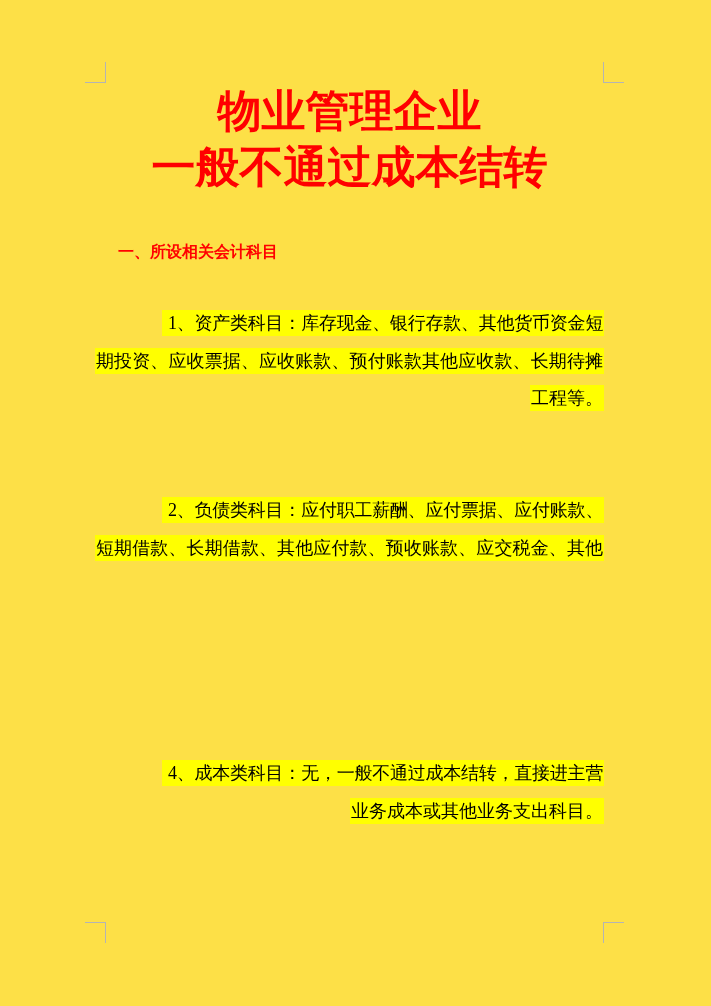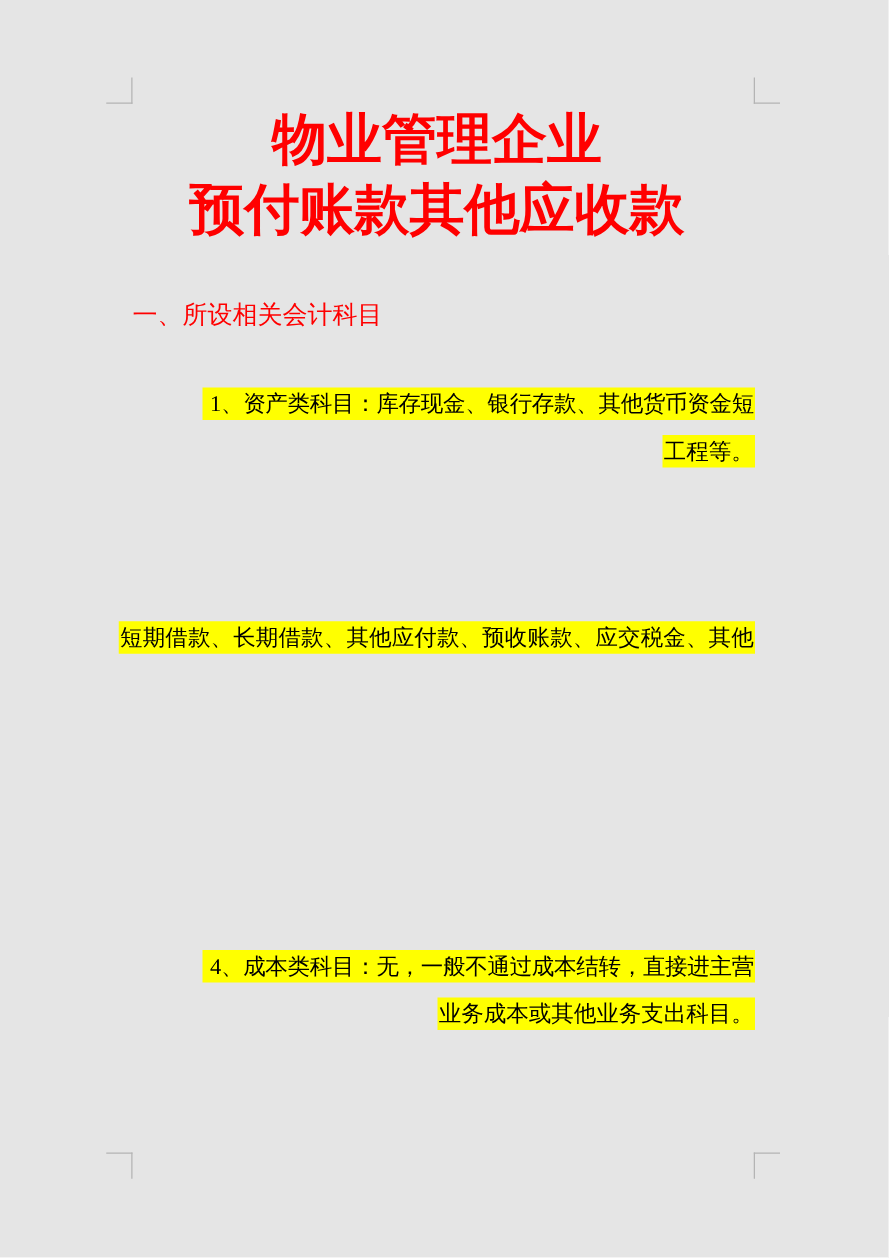--- a/index.html
+++ b/index.html
@@ -1,36 +1,36 @@
 <!DOCTYPE html>
 <html lang="zh"><head>
 <meta charset="utf-8">
 <style>
   html,body { margin:0; padding:0; background:#ffffff; }
   .page {
-    position:relative; width:711px; height:1006px; background:#e5e5e5;
+    position:relative; width:711px; height:1006px; background:#fde047;
     font-family:"Liberation Serif","DejaVu Serif",serif; overflow:hidden;
   }
 
   
   .crop { position:absolute; width:20px; height:20px; }
   .crop.tl { left:85px;  top:62px;  border-right:1px solid #b4b4b4; border-bottom:1px solid #b4b4b4; }
   .crop.tr { left:603px; top:62px;  border-left:1px solid #b4b4b4;  border-bottom:1px solid #b4b4b4; }
   .crop.bl { left:85px;  top:922px; border-right:1px solid #b4b4b4; border-top:1px solid #b4b4b4; }
   .crop.br { left:603px; top:922px; border-left:1px solid #b4b4b4;  border-top:1px solid #b4b4b4; }
 
   .doc-title {
     position:absolute; left:95px; top:84px; width:509px;
     text-align:center; color:#ff0000; font-size:44px; line-height:56px;
     font-weight:bold;
   }
 
   .heading {
-    position:absolute; left:106px; top:240px;
-    color:#ff0000; font-size:20px; line-height:24px; font-weight:normal;
+    position:absolute; left:118px; top:240px;
+    color:#ff0000; font-size:16px; line-height:24px; font-weight:bold;
   }
 
   .para { position:absolute; left:95px; width:509px; font-size:18px; color:#000000; }
   .p1 { top:305px; }
   .p2 { top:492px; }
   .p3 { top:642px; }
   .p4 { top:755px; }
   .p5 { top:867px; }
 
   .line { height:37.5px; line-height:37.5px; }
@@ -47,31 +47,33 @@
 
 <div class="page">
 
   <div class="crop tl"></div>
   <div class="crop tr"></div>
   <div class="crop bl"></div>
   <div class="crop br"></div>
 
   <div class="doc-title">
     <div>物业管理企业</div>
-    <div>预付账款其他应收款</div>
+    <div>一般不通过成本结转</div>
   </div>
 
   <div class="heading">一、所设相关会计科目</div>
 
   <div class="para p1">
     <div class="line first just"><span class="hl">1、资产类科目：库存现金、银行存款、其他货币资金短</span></div>
+    <div class="line just"><span class="hl">期投资、应收票据、应收账款、预付账款其他应收款、长期待摊</span></div>
     <div class="line last"><span class="hl">工程等。</span></div>
   </div>
 
   <div class="para p2">
+    <div class="line first just"><span class="hl">2、负债类科目：应付职工薪酬、应付票据、应付账款、</span></div>
     <div class="line just"><span class="hl">短期借款、长期借款、其他应付款、预收账款、应交税金、其他</span></div>
   </div>
 
 
   <div class="para p4">
     <div class="line first just"><span class="hl">4、成本类科目：无，一般不通过成本结转，直接进主营</span></div>
     <div class="line last"><span class="hl">业务成本或其他业务支出科目。</span></div>
   </div>
 
 

